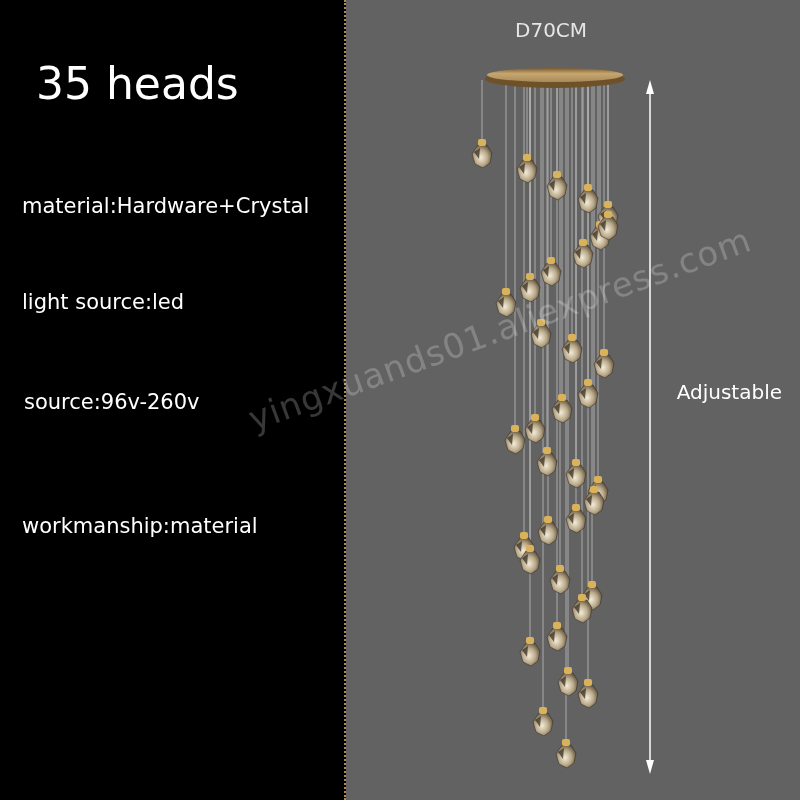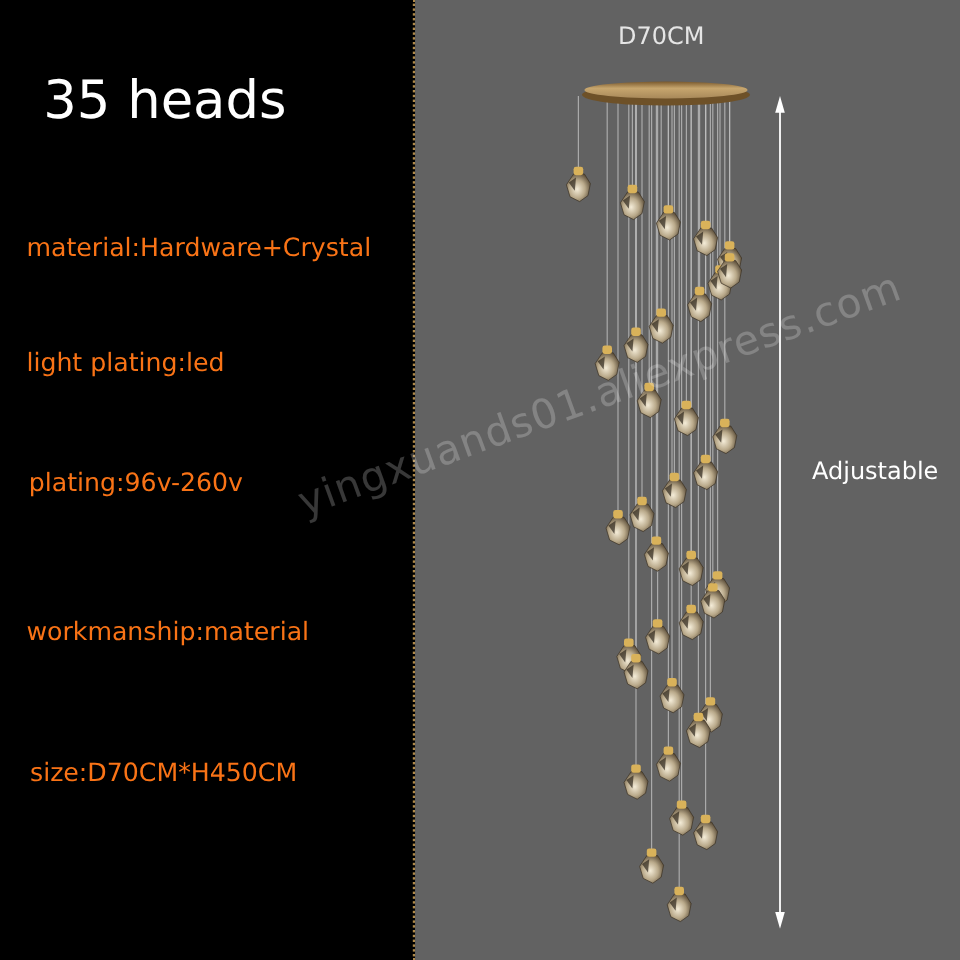--- a/index.html
+++ b/index.html
@@ -1,40 +1,39 @@
 <!DOCTYPE html>
 <html><head>
   <meta charset="utf-8">
   <style>
     html, body { margin: 0; padding: 0; }
     body { width: 800px; height: 800px; position: relative; overflow: hidden; background: #626262; font-family: "DejaVu Sans", sans-serif; }
     .left-panel { position: absolute; left: 0; top: 0; width: 346px; height: 800px; background: #000; border-right: 2px dotted #b08a4a; box-sizing: border-box; padding-left: 13px; }
     .right-panel { position: absolute; left: 346px; top: 0; width: 454px; height: 800px; background: #626262; }
     .heads-title { position: absolute; left: 36px; top: 62px; font-size: 44px; color: #fff; line-height: 1; }
-    .spec { position: absolute; font-size: 21px; color: #f97316; line-height: 1; white-space: nowrap; }
+    .spec { position: absolute; font-size: 21px; color: #ffffff; line-height: 1; white-space: nowrap; }
     .spec-material { left: 22px; top: 196px; }
     .spec-light { left: 22px; top: 292px; }
     .spec-voltage { left: 24px; top: 392px; }
     .spec-workmanship { left: 22px; top: 516px; }
     .spec-size { left: 25px; top: 634px; }
     .dim-diameter { position: absolute; left: 515px; top: 20px; font-size: 20px; color: #e5e5e5; line-height: 1; }
     .dim-height { position: absolute; left: 662px; top: 381px; font-size: 20px; color: #fff; line-height: 22px; text-align: right; width: 120px; }
     svg.scene { position: absolute; left: 0; top: 0; }
     .watermark { position: absolute; left: 250px; top: 400px; font-size: 34px; color: rgba(255,255,255,0.22); transform: rotate(-20deg); transform-origin: left center; white-space: nowrap; letter-spacing: 1px; }
   </style>
 </head>
 <body>
 
 <div class="left-panel">
   <div class="heads-title">35 heads</div>
   <div class="spec spec-material">material:Hardware+Crystal</div>
-  <div class="spec spec-light">light plating:led</div>
-  <div class="spec spec-voltage">plating:96v-260v</div>
+  <div class="spec spec-light">light source:led</div>
+  <div class="spec spec-voltage">source:96v-260v</div>
   <div class="spec spec-workmanship">workmanship:material</div>
-  <div class="spec spec-size">size:D70CM*H450CM</div>
 </div>
 
 <div class="right-panel"></div>
 
 <svg class="scene" width="800" height="800">
   <defs>
     <linearGradient id="canopyGrad" x1="0" y1="0" x2="0" y2="1">
       <stop offset="0" stop-color="#7a5a2e"></stop>
       <stop offset="0.4" stop-color="#c7a66e"></stop>
       <stop offset="1" stop-color="#a8895a"></stop>

